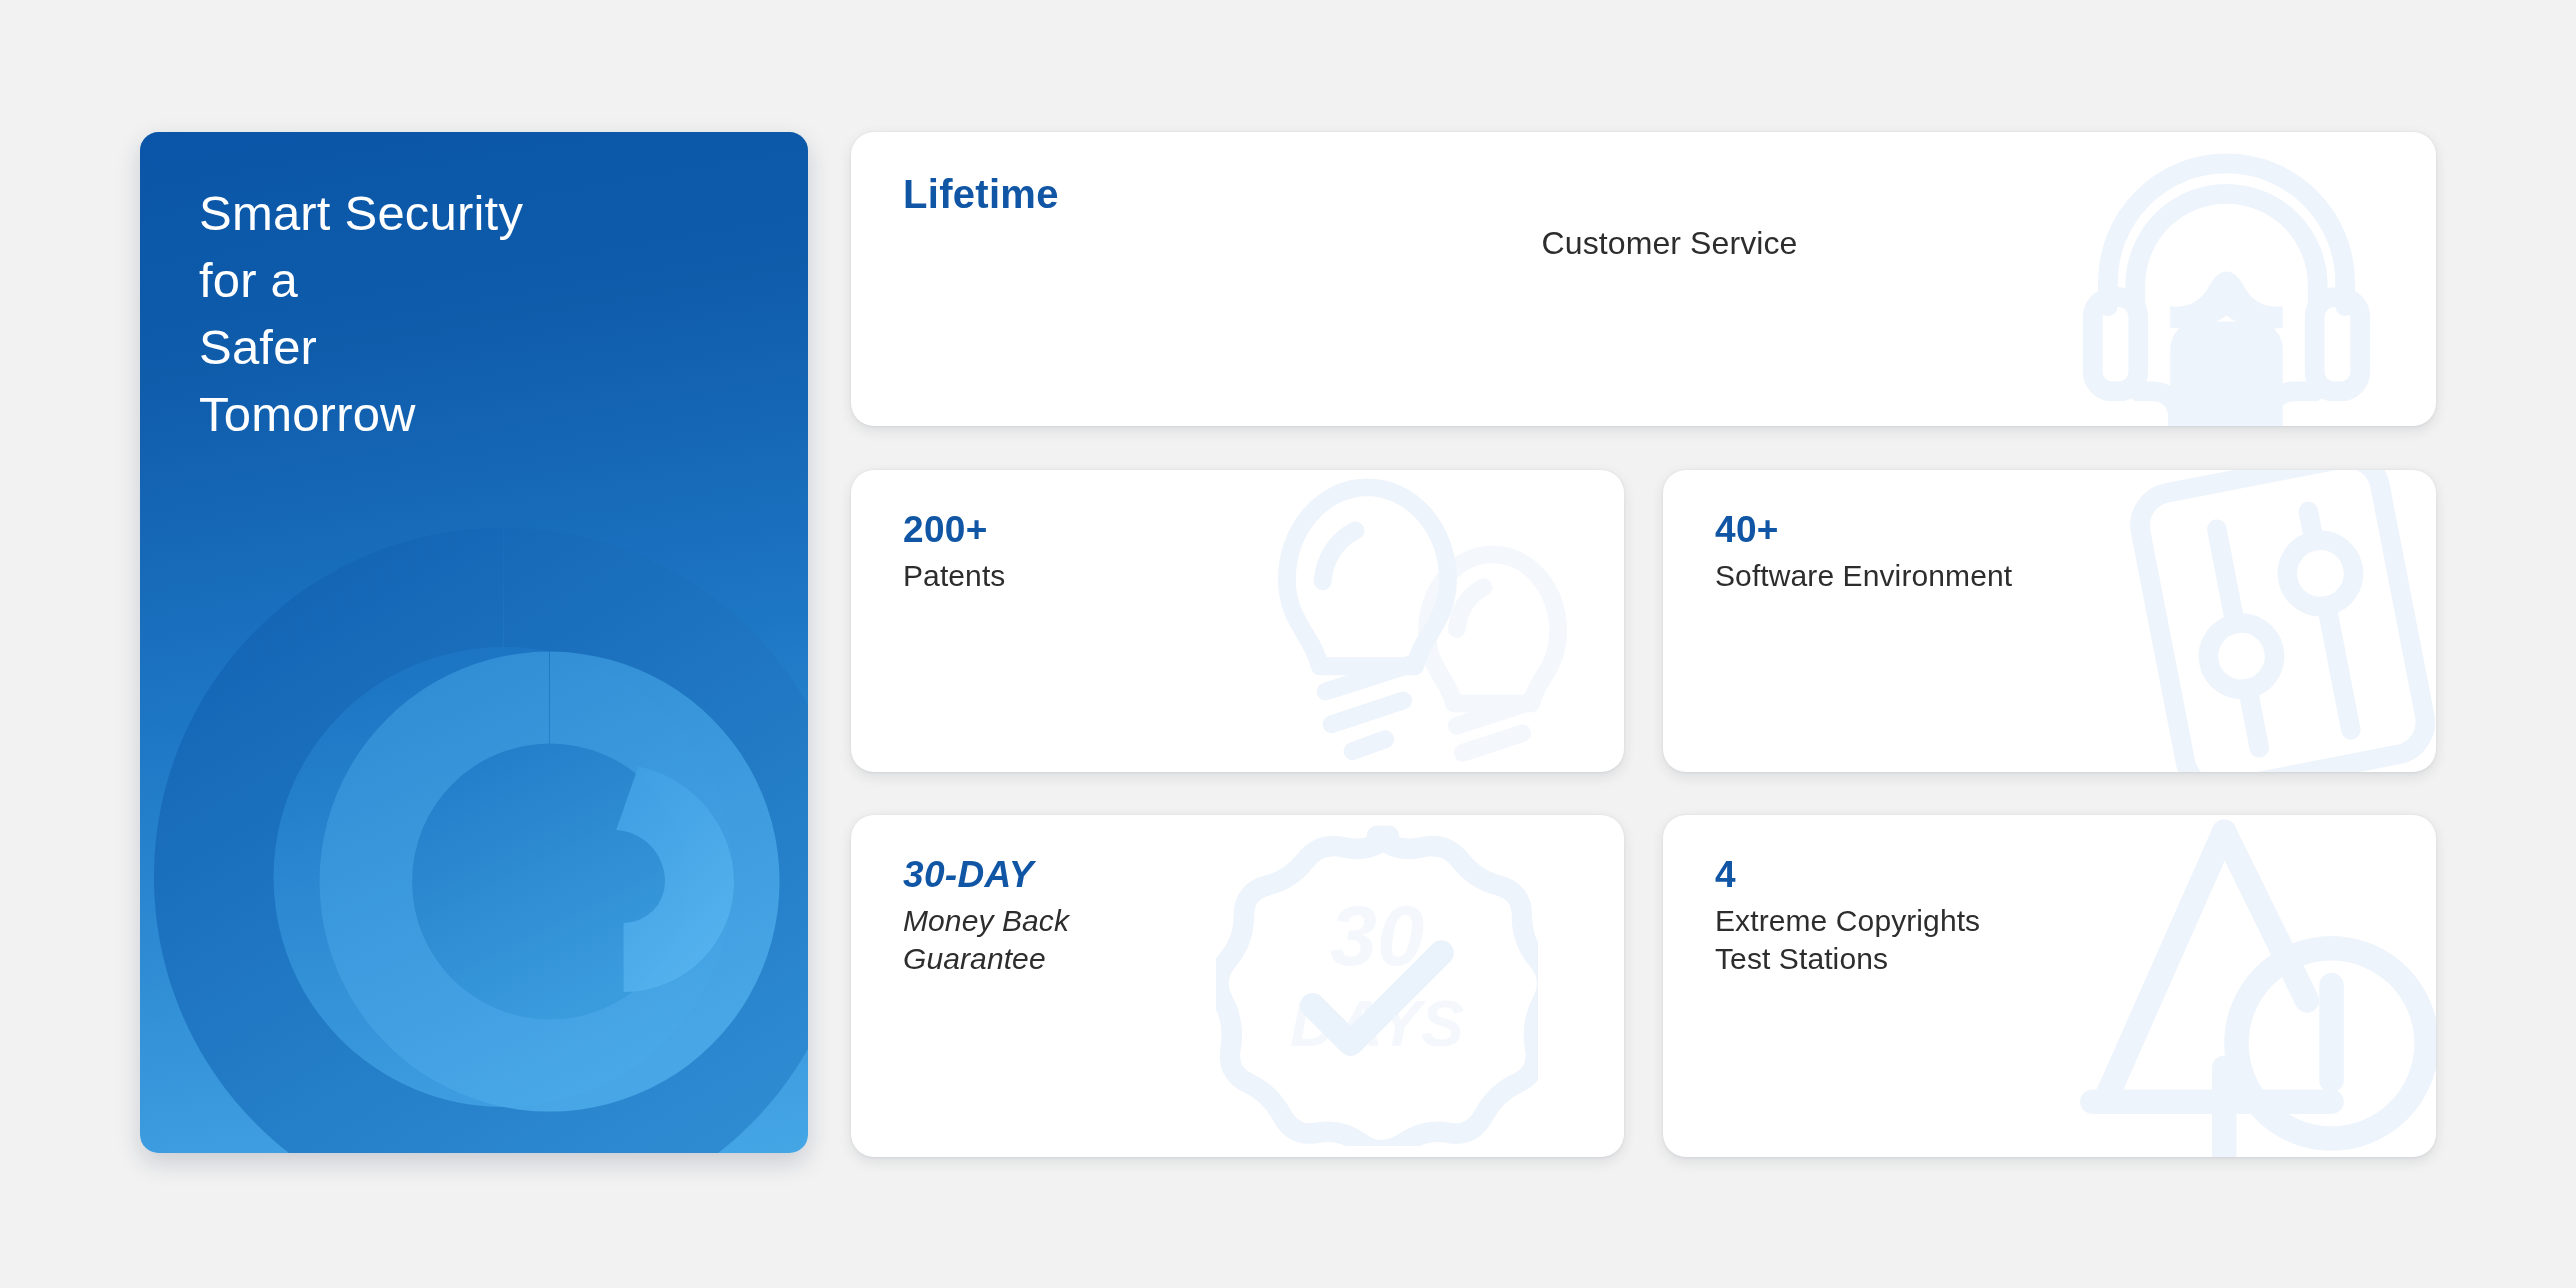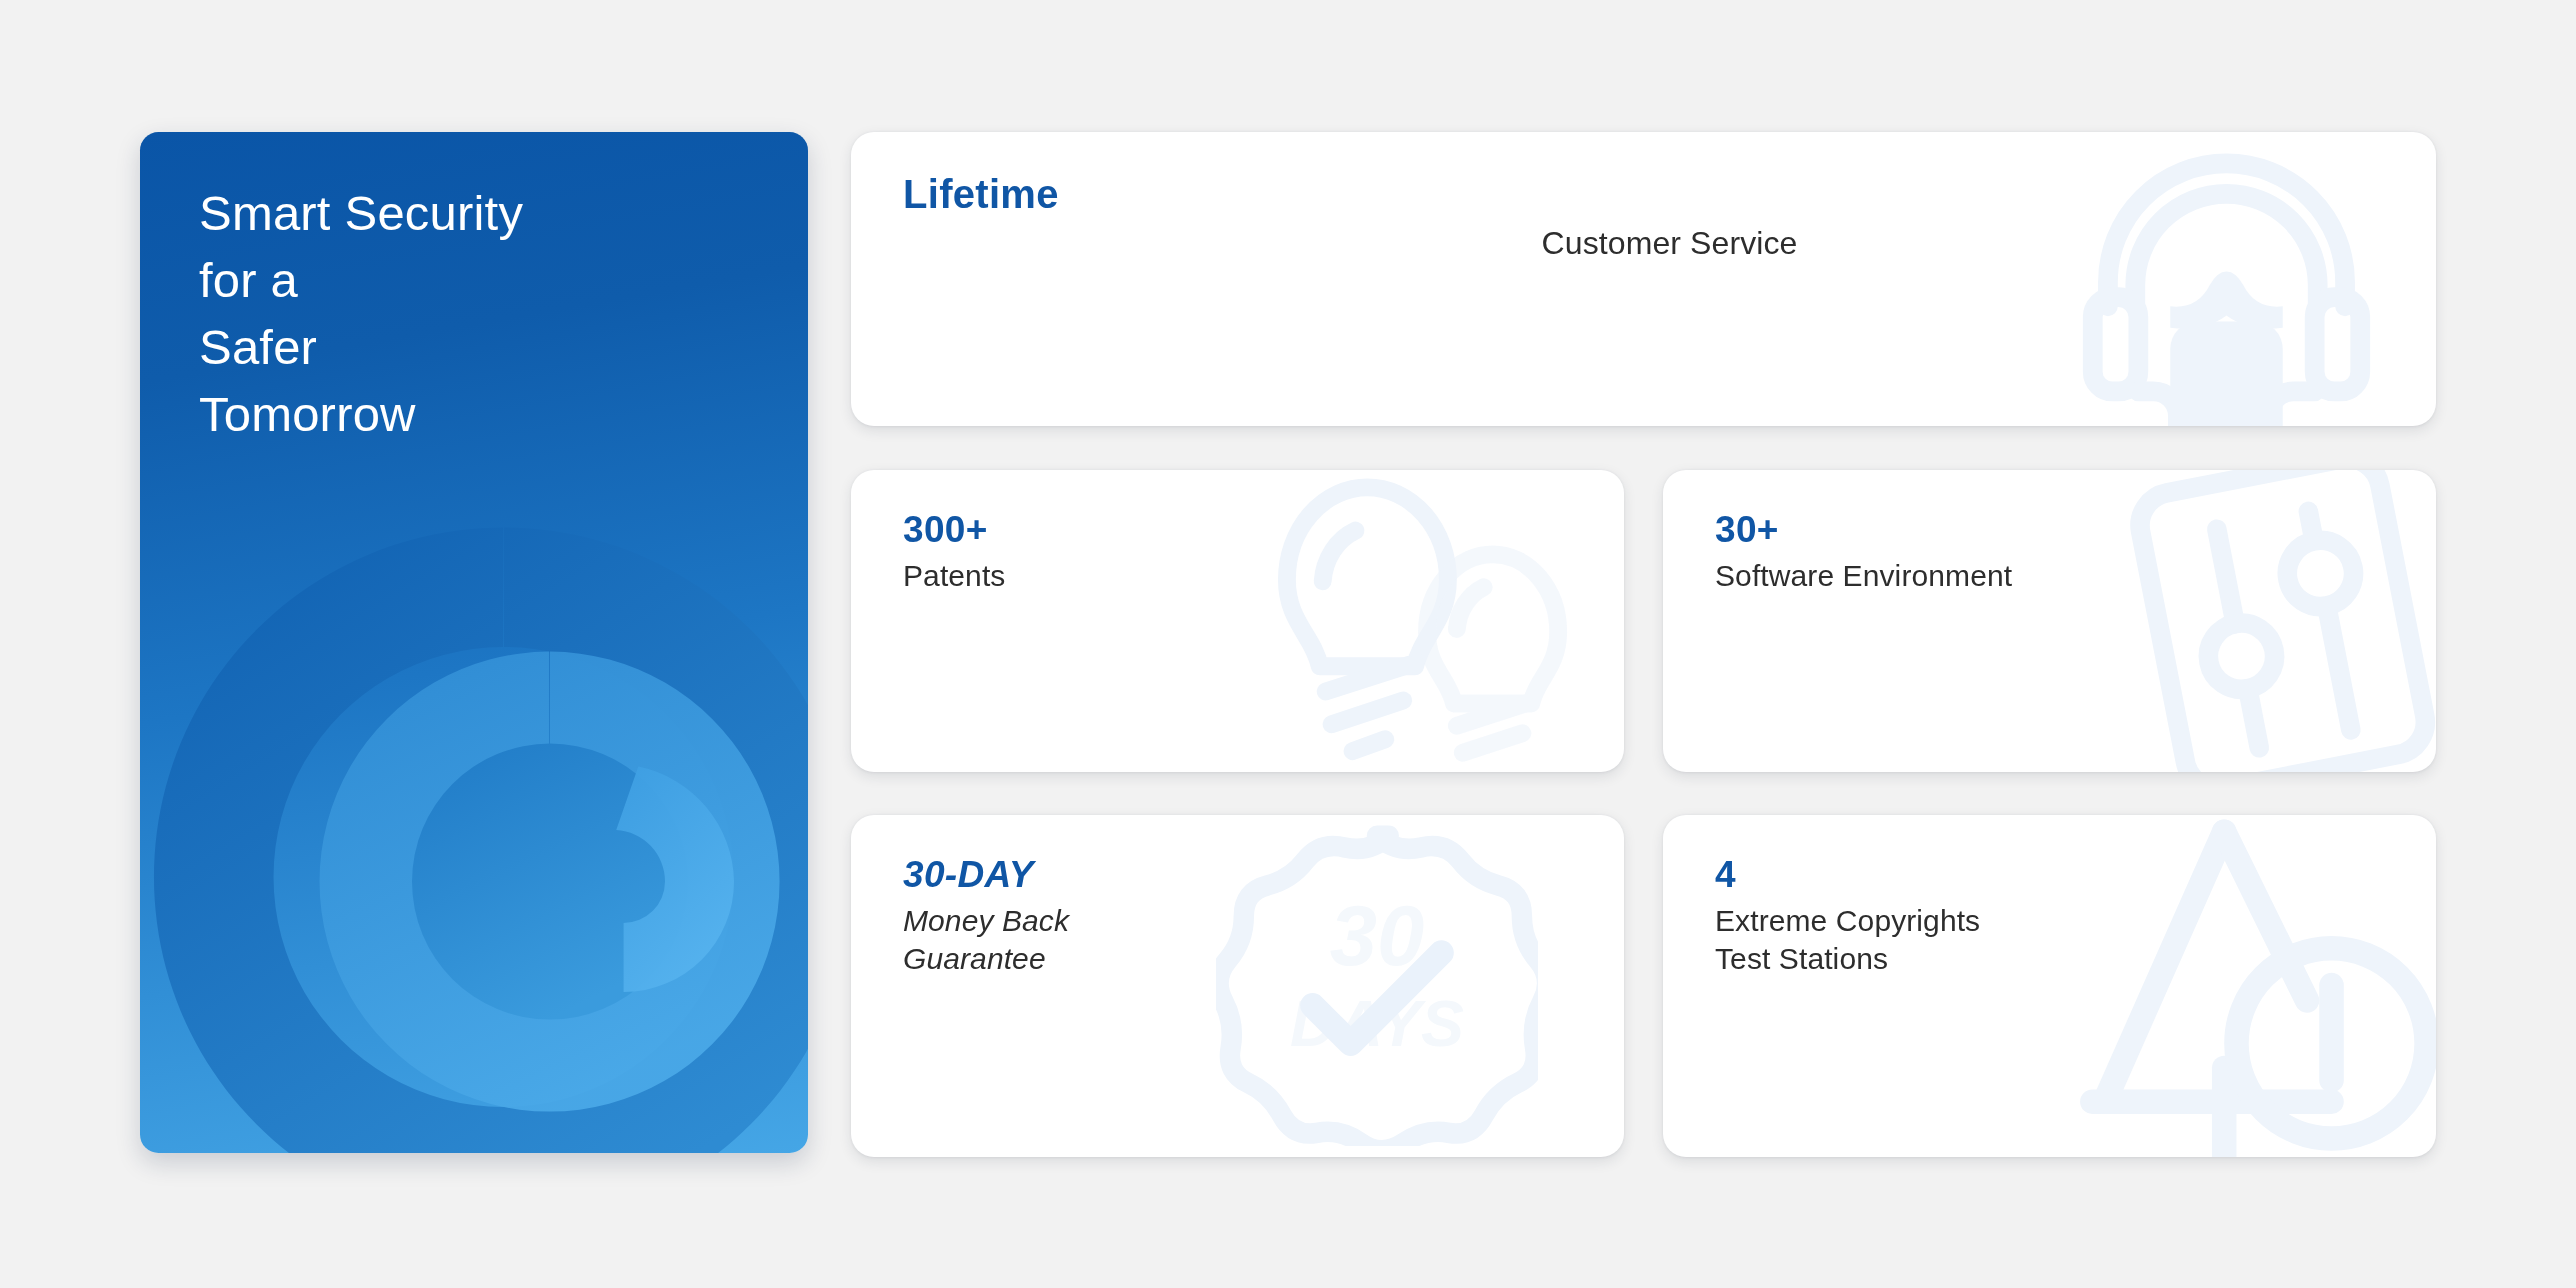--- a/index.html
+++ b/index.html
@@ -136,41 +136,41 @@
           <path d="M60 44 a36 40 0 0 0 -22 34"></path>
         </g>
         <g fill="none" stroke="#eef4fb" stroke-width="12" stroke-linecap="round" stroke-linejoin="round" opacity=".62">
           <path d="M152 60 a44 52 0 0 1 44 52 c0 24 -15 32 -18 48 l-52 0 c-3 -16 -18 -24 -18 -48 A44 52 0 0 1 152 60 Z"></path>
           <path d="M128 175 l46 -15"></path>
           <path d="M132 193 l40 -13"></path>
           <path d="M146 82 a30 34 0 0 0 -18 28"></path>
         </g>
       </svg>
       <div class="card-body">
-        <div class="card-value">300+</div>
+        <div class="card-value">200+</div>
         <div class="card-label">Patents</div>
       </div>
     </article>
 
     <article class="card r2c2">
       <svg class="wm wm-sliders" viewBox="0 0 220 220" aria-hidden="true">
         <g transform="rotate(-11 110 110)">
           <rect x="28" y="14" width="162" height="200" rx="22" fill="none" stroke="#eef4fb" stroke-width="13"></rect>
           <g fill="none" stroke="#eef4fb" stroke-width="13" stroke-linecap="round">
             <path d="M78 44 V108"></path>
               <path d="M78 152 V192"></path>
             <path d="M140 44 V62"></path>
               <path d="M140 110 V192"></path>
           </g>
           <circle cx="78" cy="130" r="22" fill="none" stroke="#eef4fb" stroke-width="13"></circle>
           <circle cx="140" cy="86" r="22" fill="none" stroke="#eef4fb" stroke-width="13"></circle>
         </g>
       </svg>
       <div class="card-body">
-        <div class="card-value">30+</div>
+        <div class="card-value">40+</div>
         <div class="card-label">Software Environment</div>
       </div>
     </article>
 
     <article class="card r3c1">
       <svg class="wm wm-badge" viewBox="0 0 220 220" aria-hidden="true">
         <path d="M110 8
                  q13 12 30 8 q17 -4 27 9 q10 13 26 17 q16 4 16 21 q0 17 11 30 q11 13 3 28 q-8 15 -5 32 q3 17 -12 24 q-15 7 -23 22 q-8 15 -24 12 q-16 -3 -31 7 q-15 10 -29 0 q-14 -10 -30 -7 q-16 3 -24 -12 q-8 -15 -23 -22 q-15 -7 -12 -24 q3 -17 -5 -32 q-8 -15 3 -28 q11 -13 11 -30 q0 -17 16 -21 q16 -4 26 -17 q10 -13 27 -9 q17 4 30 -8 Z" fill="none" stroke="#eef4fb" stroke-width="14" stroke-linejoin="round"></path>
         <text x="110" y="96" text-anchor="middle" font-family="'Liberation Sans',sans-serif" font-size="58" font-weight="700" fill="#f4f8fc">30</text>
         <text x="110" y="152" text-anchor="middle" font-family="'Liberation Sans',sans-serif" font-size="44" font-weight="700" fill="#f4f8fc">DAYS</text>

